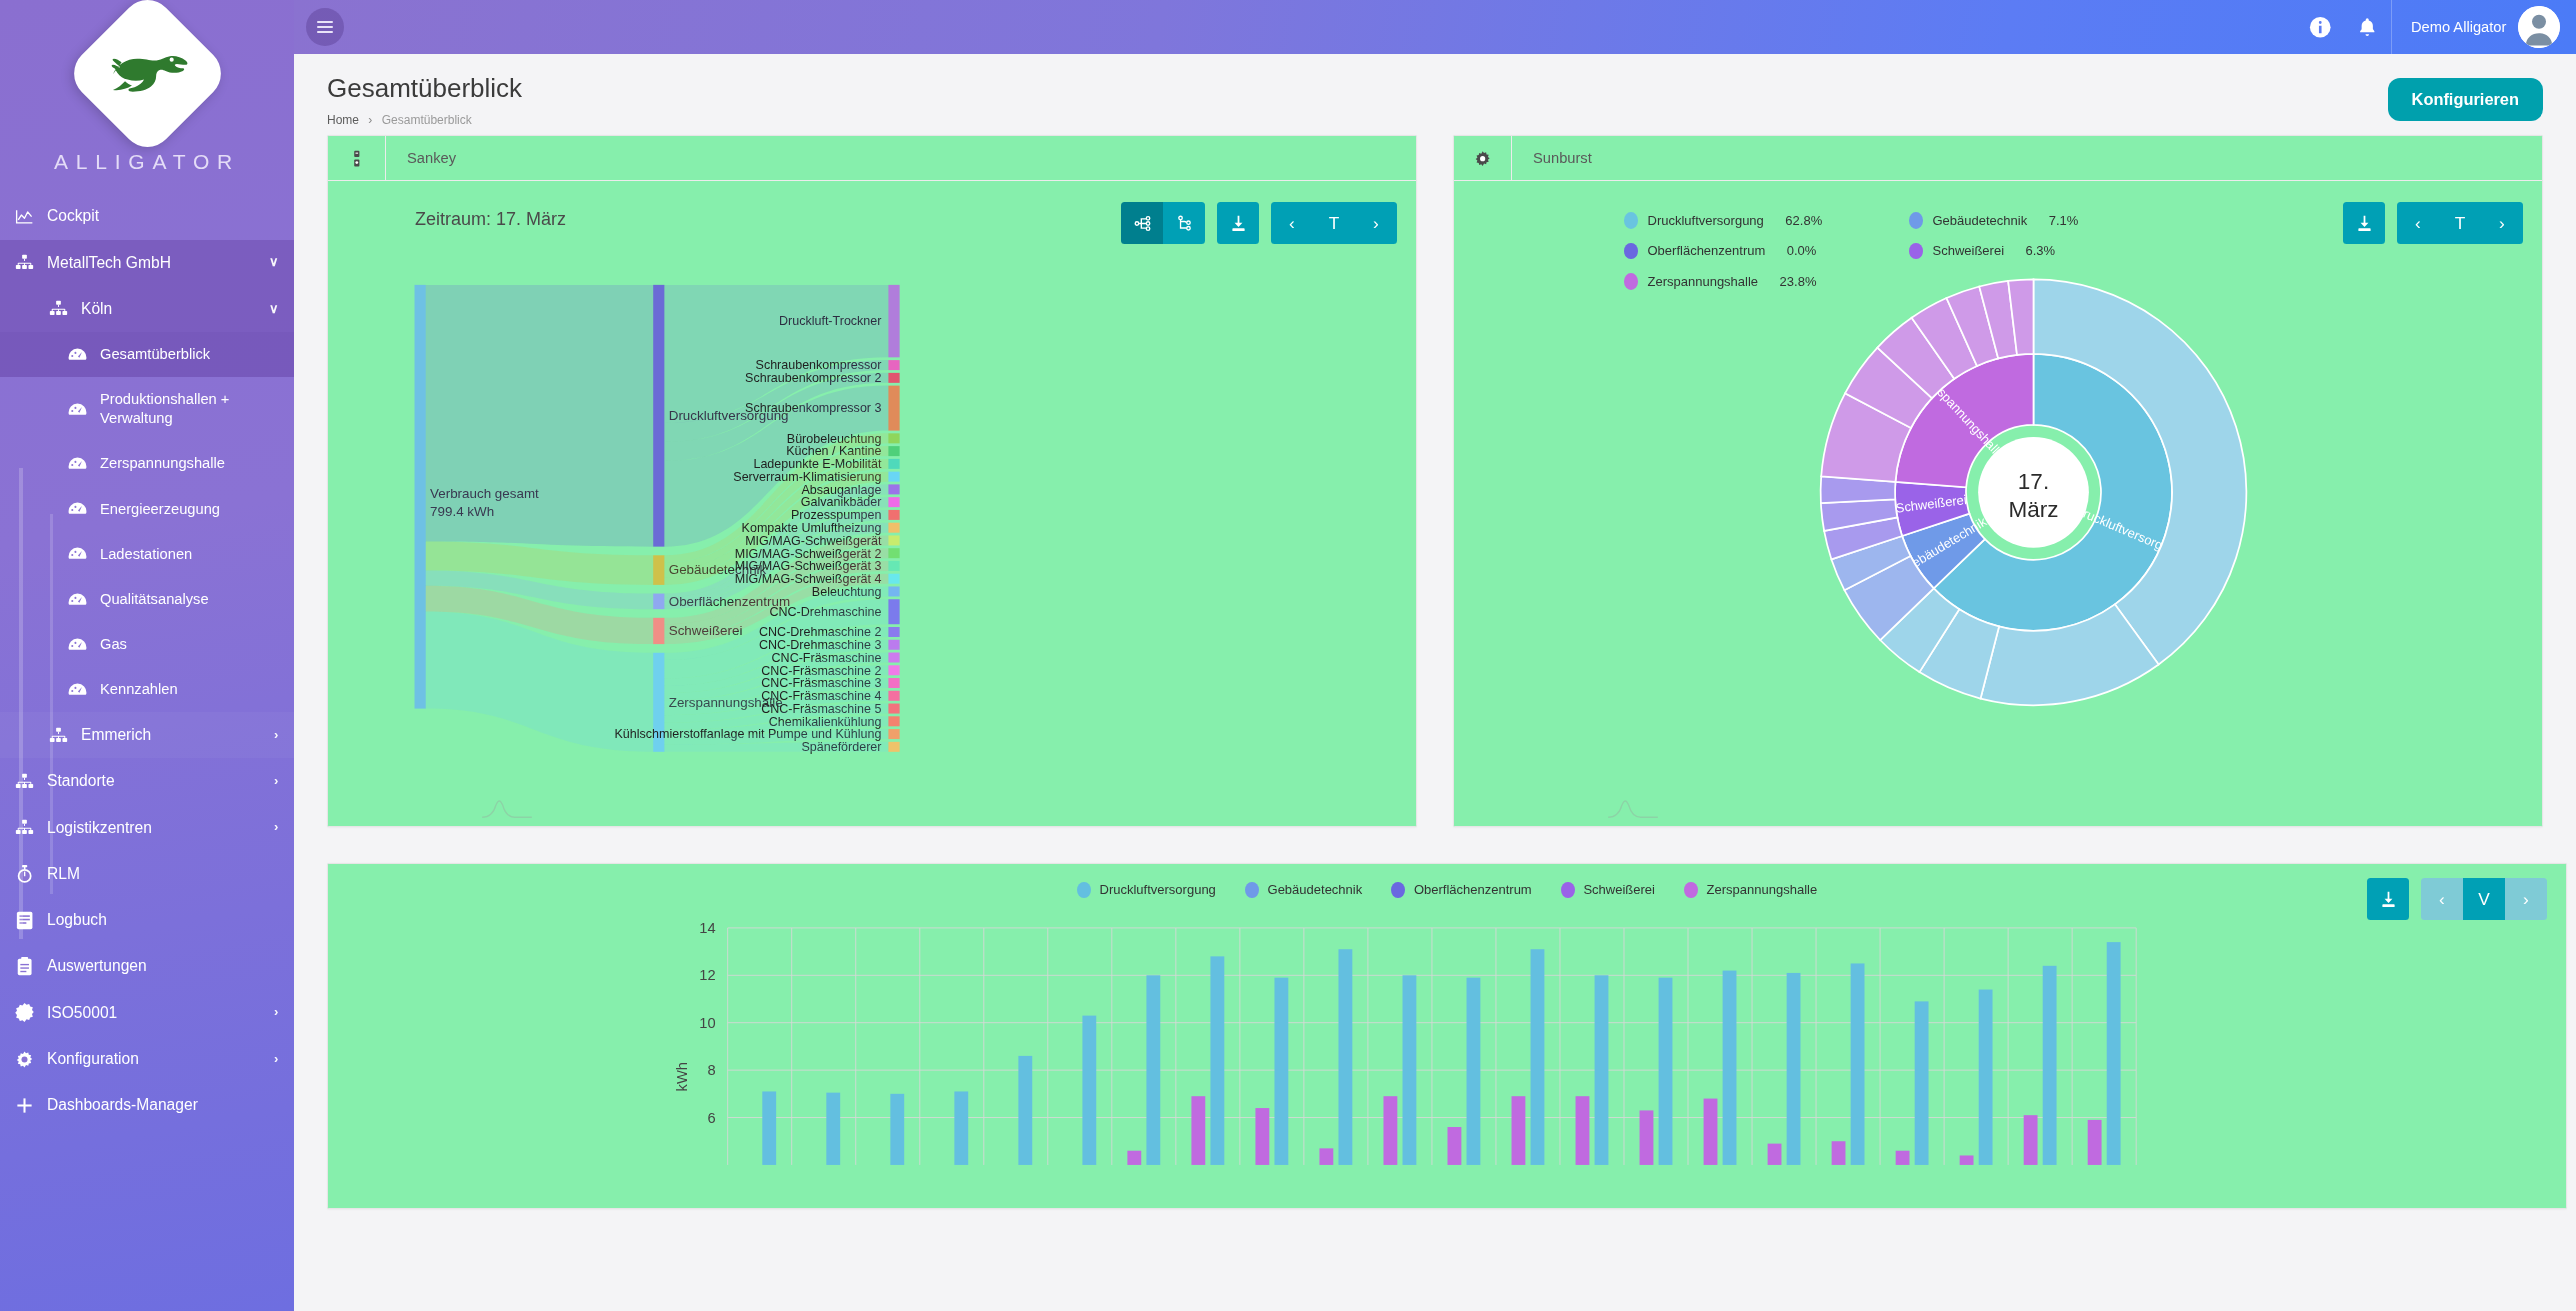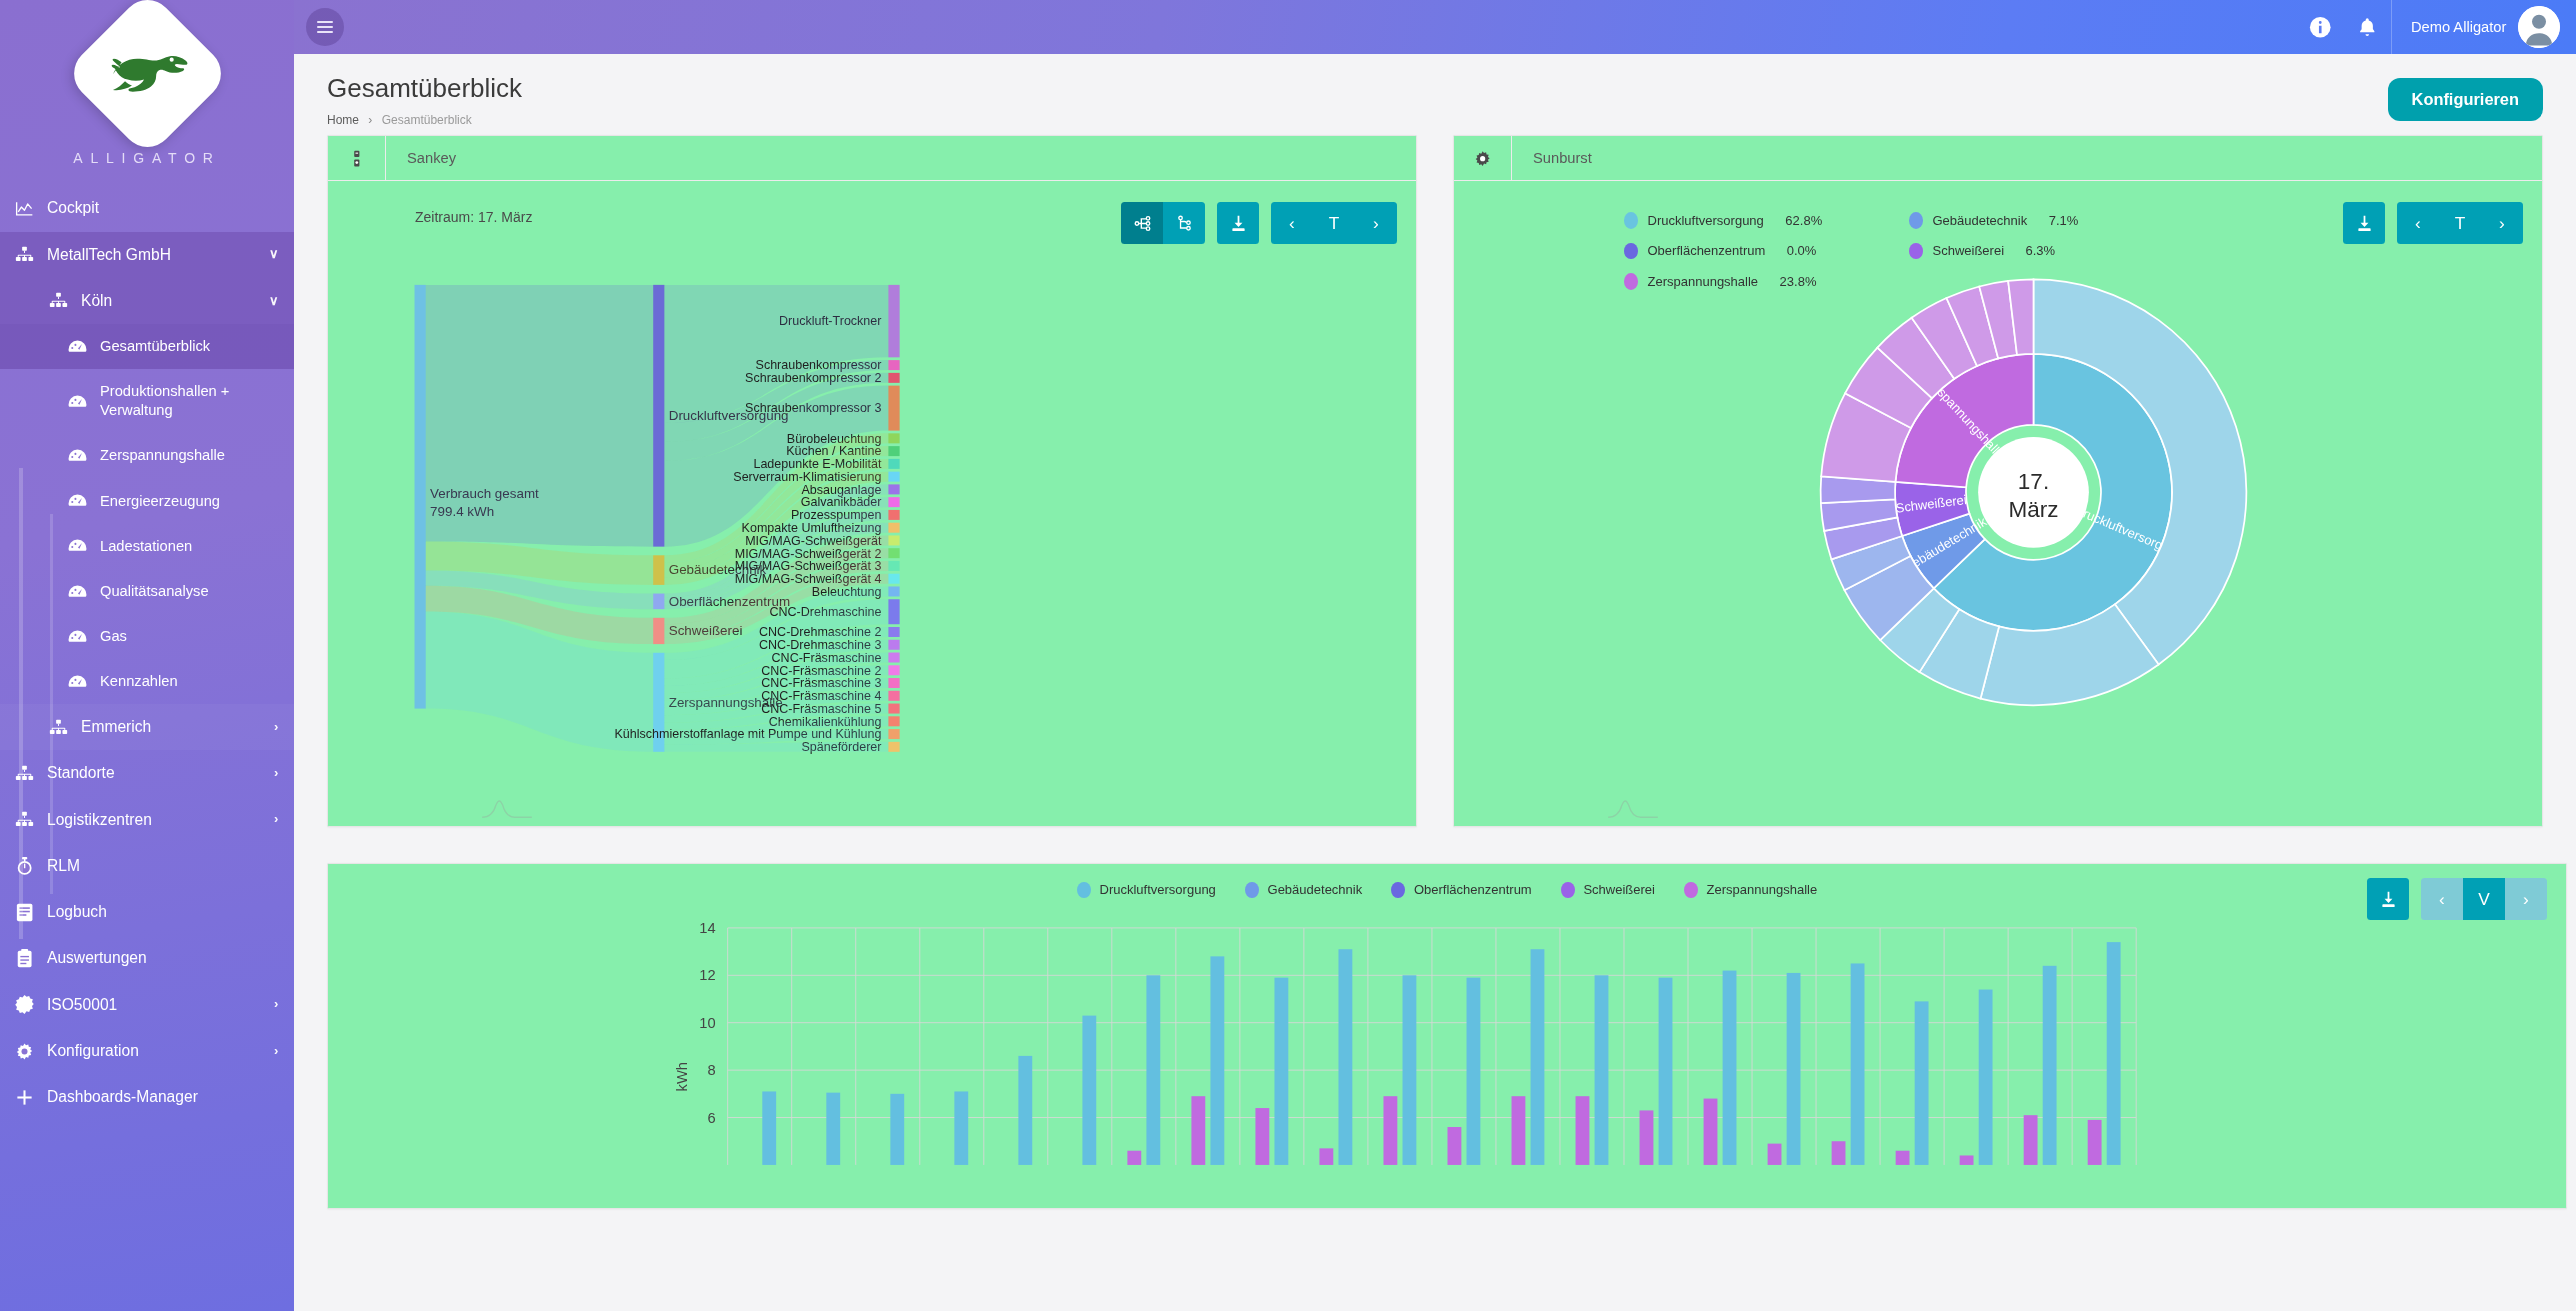--- a/index.html
+++ b/index.html
@@ -16,21 +16,21 @@
   }
   #logo-block { padding-top: 14px; text-align: center; }
   .logo-diamond {
     width: 119px; height: 119px; margin: 0 auto; background: #fff;
     border-radius: 26px; transform: rotate(45deg);
     box-shadow: 0 3.5px 12px rgba(0,0,0,.18);
     display: flex; align-items: center; justify-content: center;
   }
   .logo-diamond > span { transform: rotate(-45deg); display: block; line-height: 0; }
   .brand-word {
-    margin-top: 17.3px; color: #e4dcf7; font-size: 14px;
+    margin-top: 17.3px; color: #e4dcf7; font-size: 21px;
     letter-spacing: 7.8px; font-weight: 400;
   }
   .nav { margin-top: 19px; }
   .nav-item {
     display: flex; align-items: center; gap: 12px;
     padding: 13px 15.6px 13px 14px; color: #fff; font-size: 15.6px;
     position: relative; cursor: pointer; line-height: 1.3;
   }
   .nav-item .ico { width: 21px; flex: 0 0 21px; display:flex; align-items:center; justify-content:center; }
   .nav-item .lbl { flex: 1; }
@@ -100,21 +100,21 @@
   .tbtn-group { display:flex; border-radius:3.5px; overflow:hidden; }
   .tbtn {
     background:#00a0b5; color:#fff; width:42px; height:42px;
     display:flex; align-items:center; justify-content:center; cursor:pointer;
     font-size: 17.3px; border:none; font-family: inherit;
   }
   .tbtn.dark { background:#007f8e; }
   .tbtn.pale { background:#7fcbd6; }
   .tbtn.solo { border-radius:3.5px; }
 
-  #sankey-period { position:absolute; left: 87px; top: 28px; font-size: 14px; color:#4a4a4a; }
+  #sankey-period { position:absolute; left: 87px; top: 28px; font-size: 18px; color:#4a4a4a; }
   #sankey-tools { position:absolute; right: 19px; top: 21px; display:flex; gap: 12px; }
   #sunburst-tools { position:absolute; right: 19px; top: 21px; display:flex; gap: 12px; }
   #bars-tools { position:absolute; right: 19px; top: 14px; display:flex; gap: 12px; }
 
   
   #sankey-svg { position:absolute; left:0; top: 52px; }
   .sk-label { font-size: 15.5px; fill:#2b2b2b; font-family:"Liberation Sans", sans-serif; }
   .sk-label-sm { font-size: 14.5px; fill:#1f1f1f; font-family:"Liberation Sans", sans-serif; }
 
   

